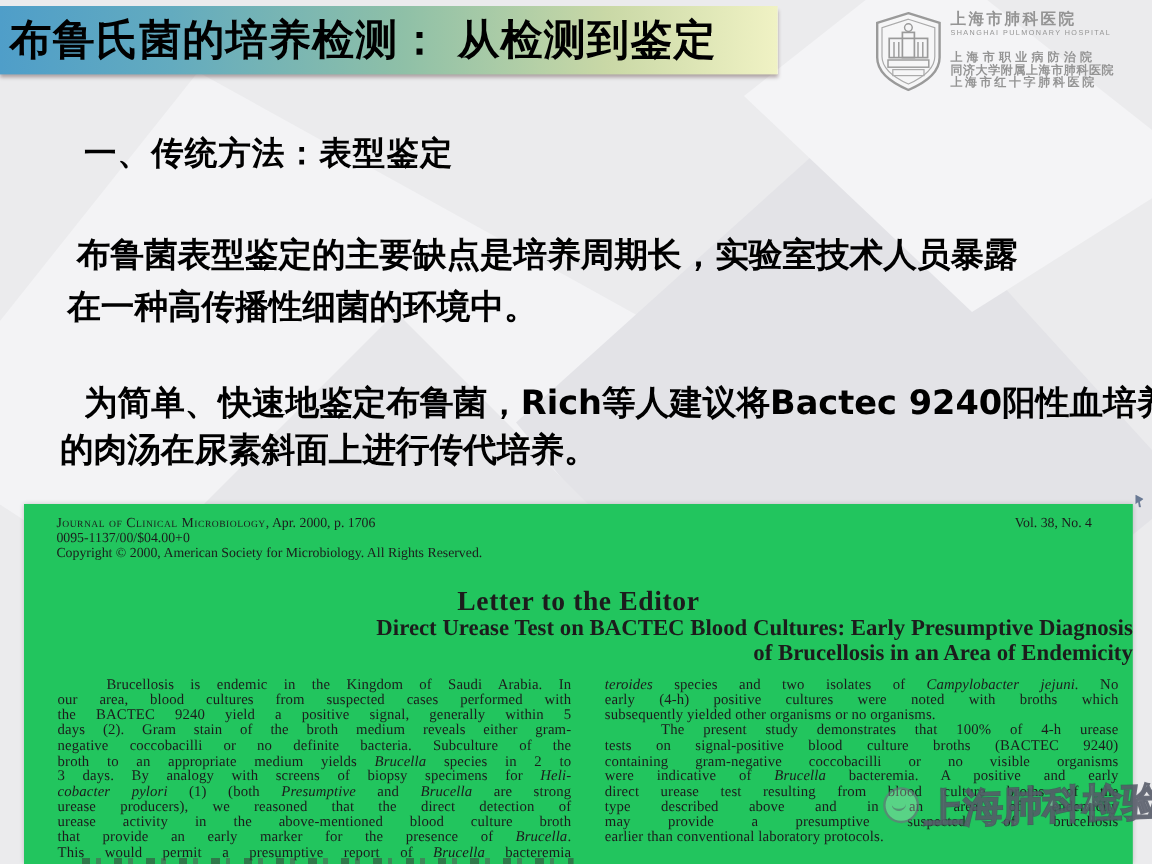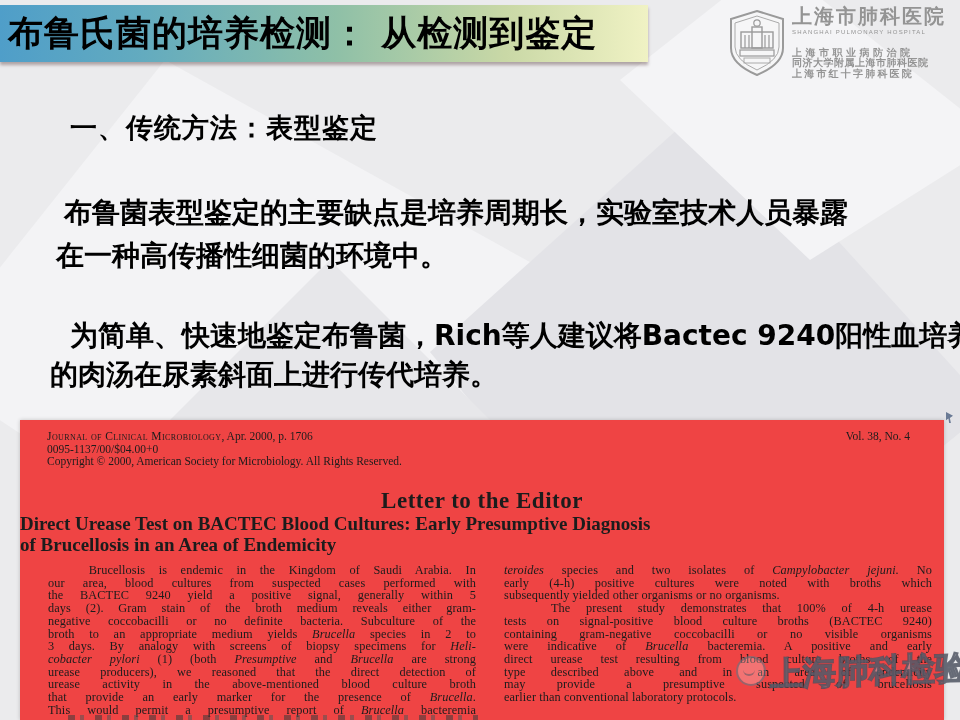--- a/index.html
+++ b/index.html
@@ -21,47 +21,47 @@
     background:linear-gradient(90deg,#4f9ec9 0%,#63abbf 22%,#8fc0a7 52%,#c9d8a6 78%,#f0f2c4 100%);
     display:flex;align-items:center;box-shadow:0 3px 3px rgba(60,30,30,.35);}
   .title-bar .t{font-family:"DejaVu Sans",sans-serif;font-weight:bold;color:#000;
     font-size:35px;letter-spacing:1px;padding-left:8px;white-space:nowrap;}
 
   
   .logo{position:absolute;z-index:3;left:728px;top:8px;width:228px;height:70px;
         display:flex;align-items:center;gap:6px;color:#949494;}
   .logo svg{flex:0 0 auto;}
   .logo .lt{display:flex;flex-direction:column;line-height:1.06;}
-  .logo .l1{font-family:Liberation Sans, sans-serif;font-weight:bold;font-size:20px;letter-spacing:2px;white-space:nowrap;text-align:center;}
+  .logo .l1{font-family:Liberation Mono, monospace;font-weight:bold;font-size:13px;letter-spacing:2px;white-space:nowrap;}
   .logo .l2{font-size:6px;letter-spacing:1.2px;white-space:nowrap;margin:1px 0;}
   .logo .l3,.logo .l4,.logo .l5{font-family:"DejaVu Serif",serif;font-weight:bold;font-size:10px;white-space:nowrap;}
   .logo .l3{letter-spacing:3.5px;margin-top:12px;}
   .logo .l4{letter-spacing:.5px;}
   .logo .l5{letter-spacing:2.2px;}
 
   
   .zh{position:absolute;z-index:2;font-family:"DejaVu Sans",sans-serif;font-weight:bold;
       color:#000;white-space:nowrap;}
   .heading{left:70px;top:110px;font-size:27px;letter-spacing:1px;}
   .p1l1{left:64px;top:194px;font-size:28px;}
   .p1l2{left:56px;top:237px;font-size:28px;}
   .p2l1{left:70px;top:317px;font-size:28px;}
   .p2l2{left:50px;top:356px;font-size:28px;}
 
   
   .paper{position:absolute;z-index:1;left:20px;top:420px;width:924px;height:300px;
-         background:#ef4444;box-shadow:0 0 4px rgba(0,0,0,.2);
+         background:#22c55e;box-shadow:0 0 4px rgba(0,0,0,.2);
          font-family:"Liberation Serif","DejaVu Serif",serif;color:#1c1c1c;}
   .jhead{position:absolute;left:27px;top:10px;right:14px;display:flex;
          justify-content:space-between;font-size:11.5px;line-height:12.6px;}
   .jhead .smallcaps{font-variant:small-caps;letter-spacing:.4px;}
   .jvol{font-size:11.5px;white-space:nowrap;padding-right:20px;}
   .sec-title{position:absolute;left:0;top:68px;width:100%;text-align:center;
              font-size:23px;font-weight:bold;letter-spacing:.5px;}
-  .art-title{position:absolute;left:0;top:94px;width:100%;text-align:left;
+  .art-title{position:absolute;left:0;top:94px;width:100%;text-align:right;
              font-size:19px;font-weight:bold;line-height:20.5px;}
   .columns{position:absolute;left:28px;top:144px;width:884px;display:flex;gap:28px;}
   .col{width:428px;font-size:12.3px;line-height:12.7px;letter-spacing:.1px;}
   .col-line{text-align:justify;text-align-last:justify;white-space:normal;}
   .col-line.flush{text-align-last:left;}
   .col i{font-style:italic;}
   
   .cutoff{position:absolute;left:48px;top:295px;width:410px;height:5px;opacity:.55;
     background:repeating-linear-gradient(90deg,#3a3a3a 0 7px,transparent 7px 12px,#555 12px 16px,transparent 16px 27px);}
 

